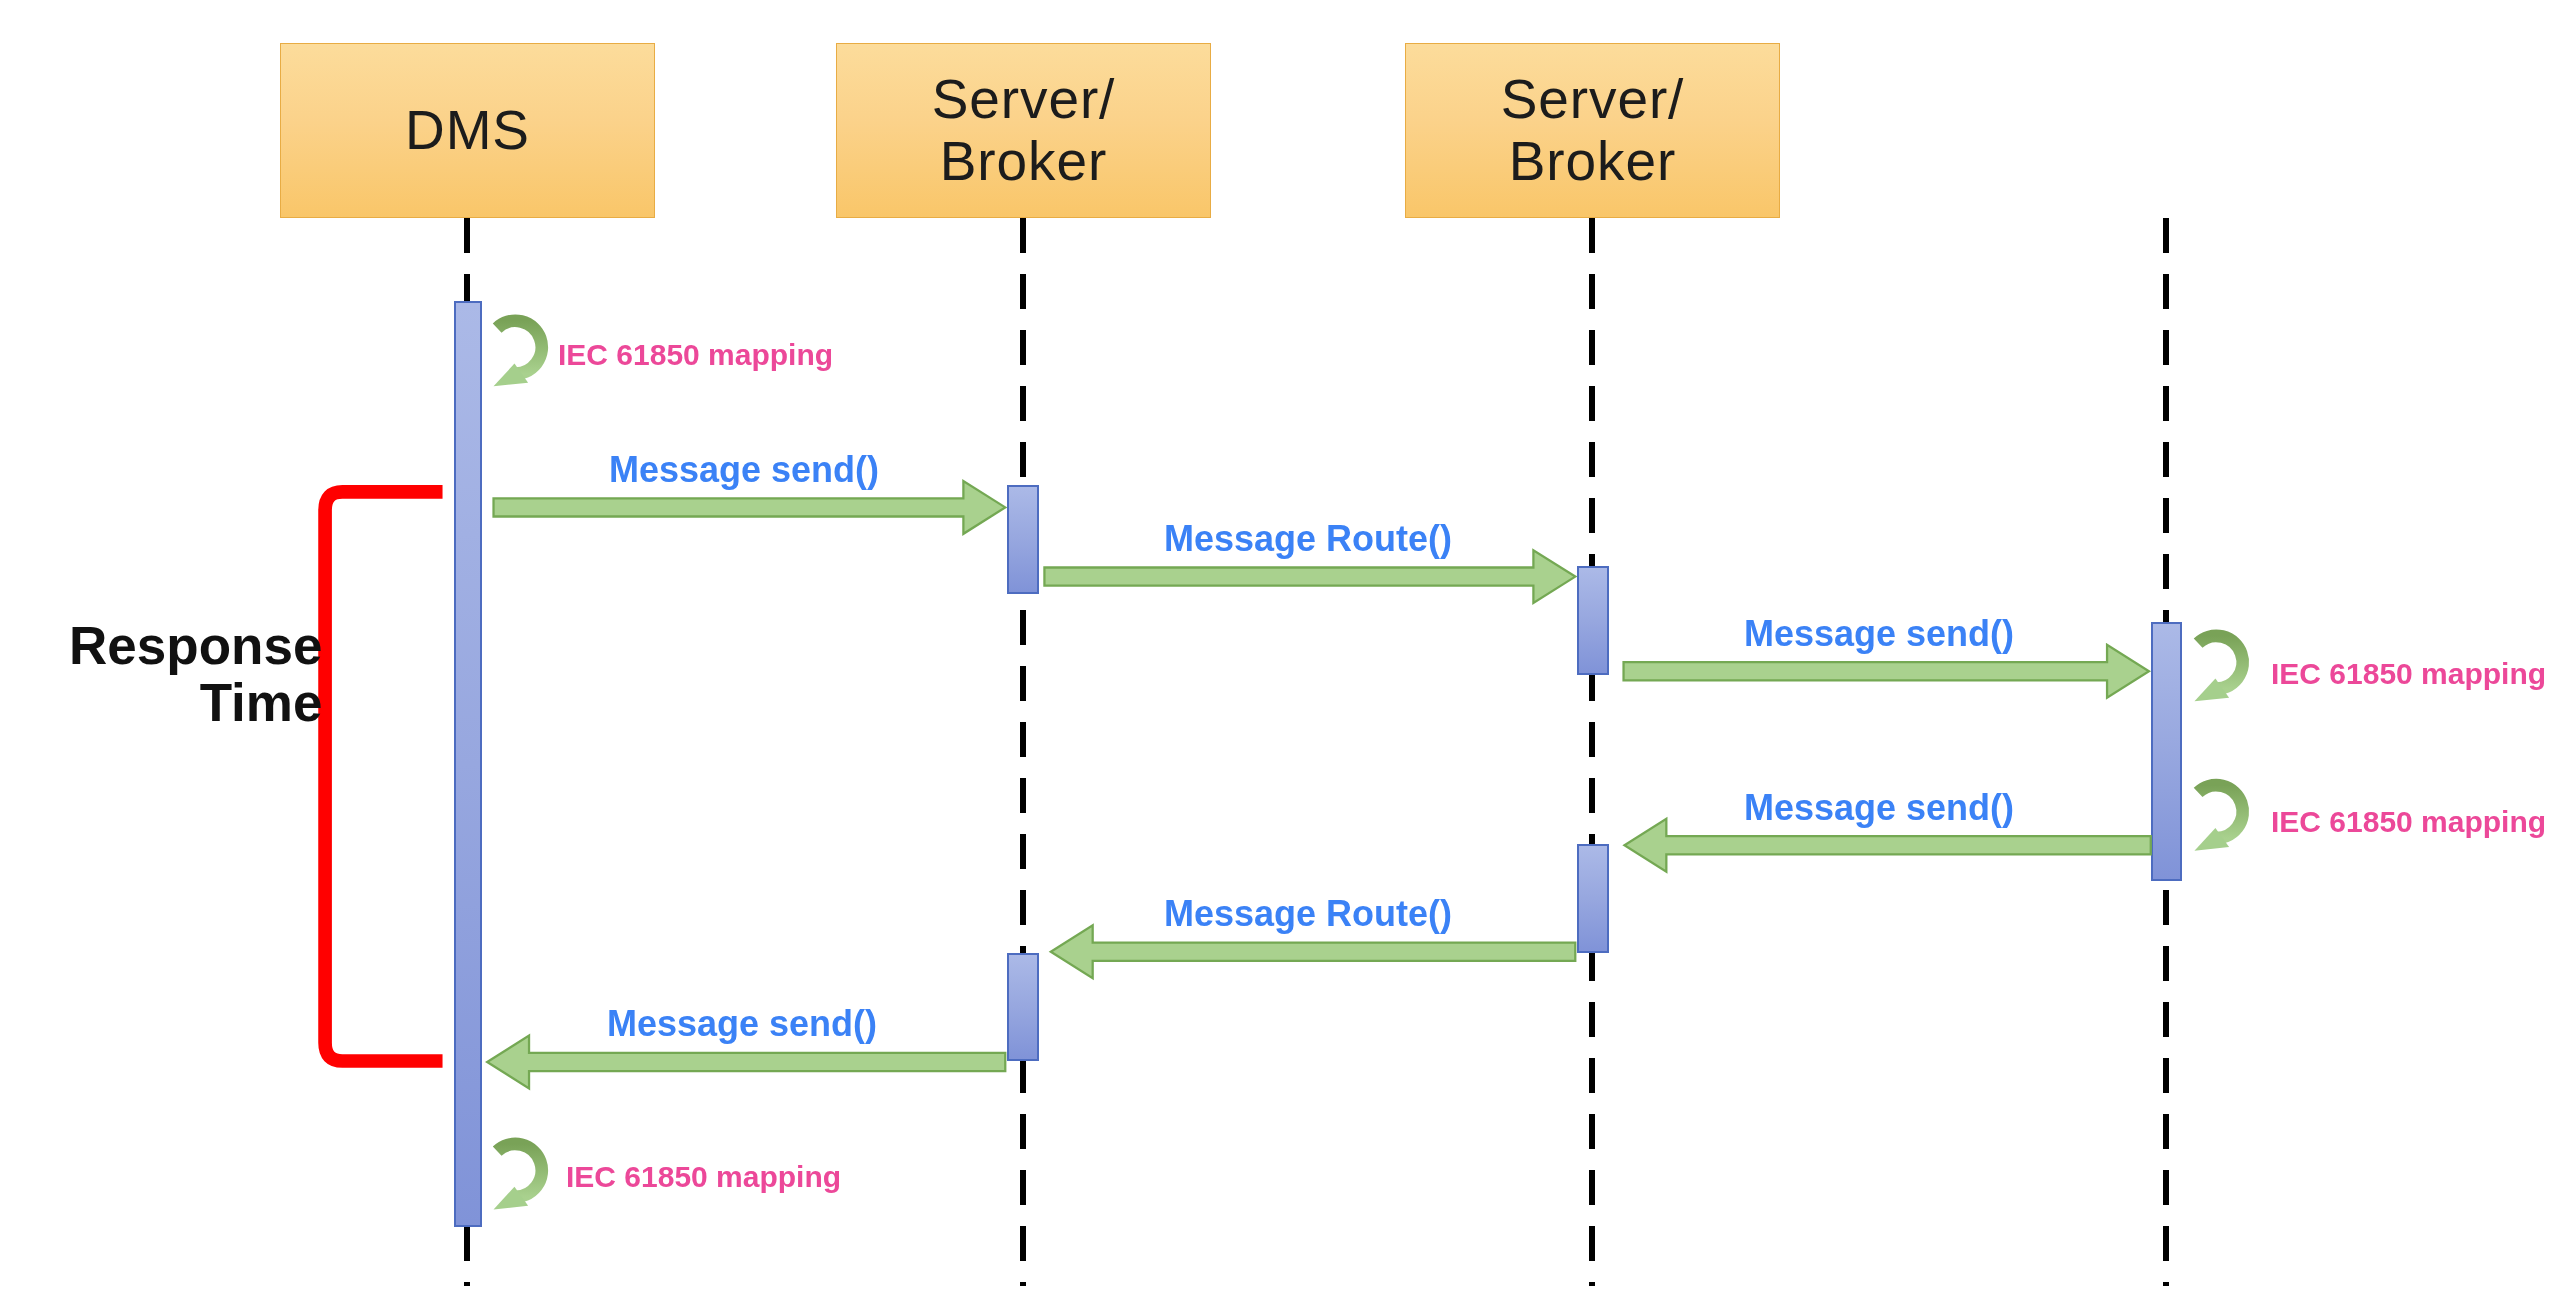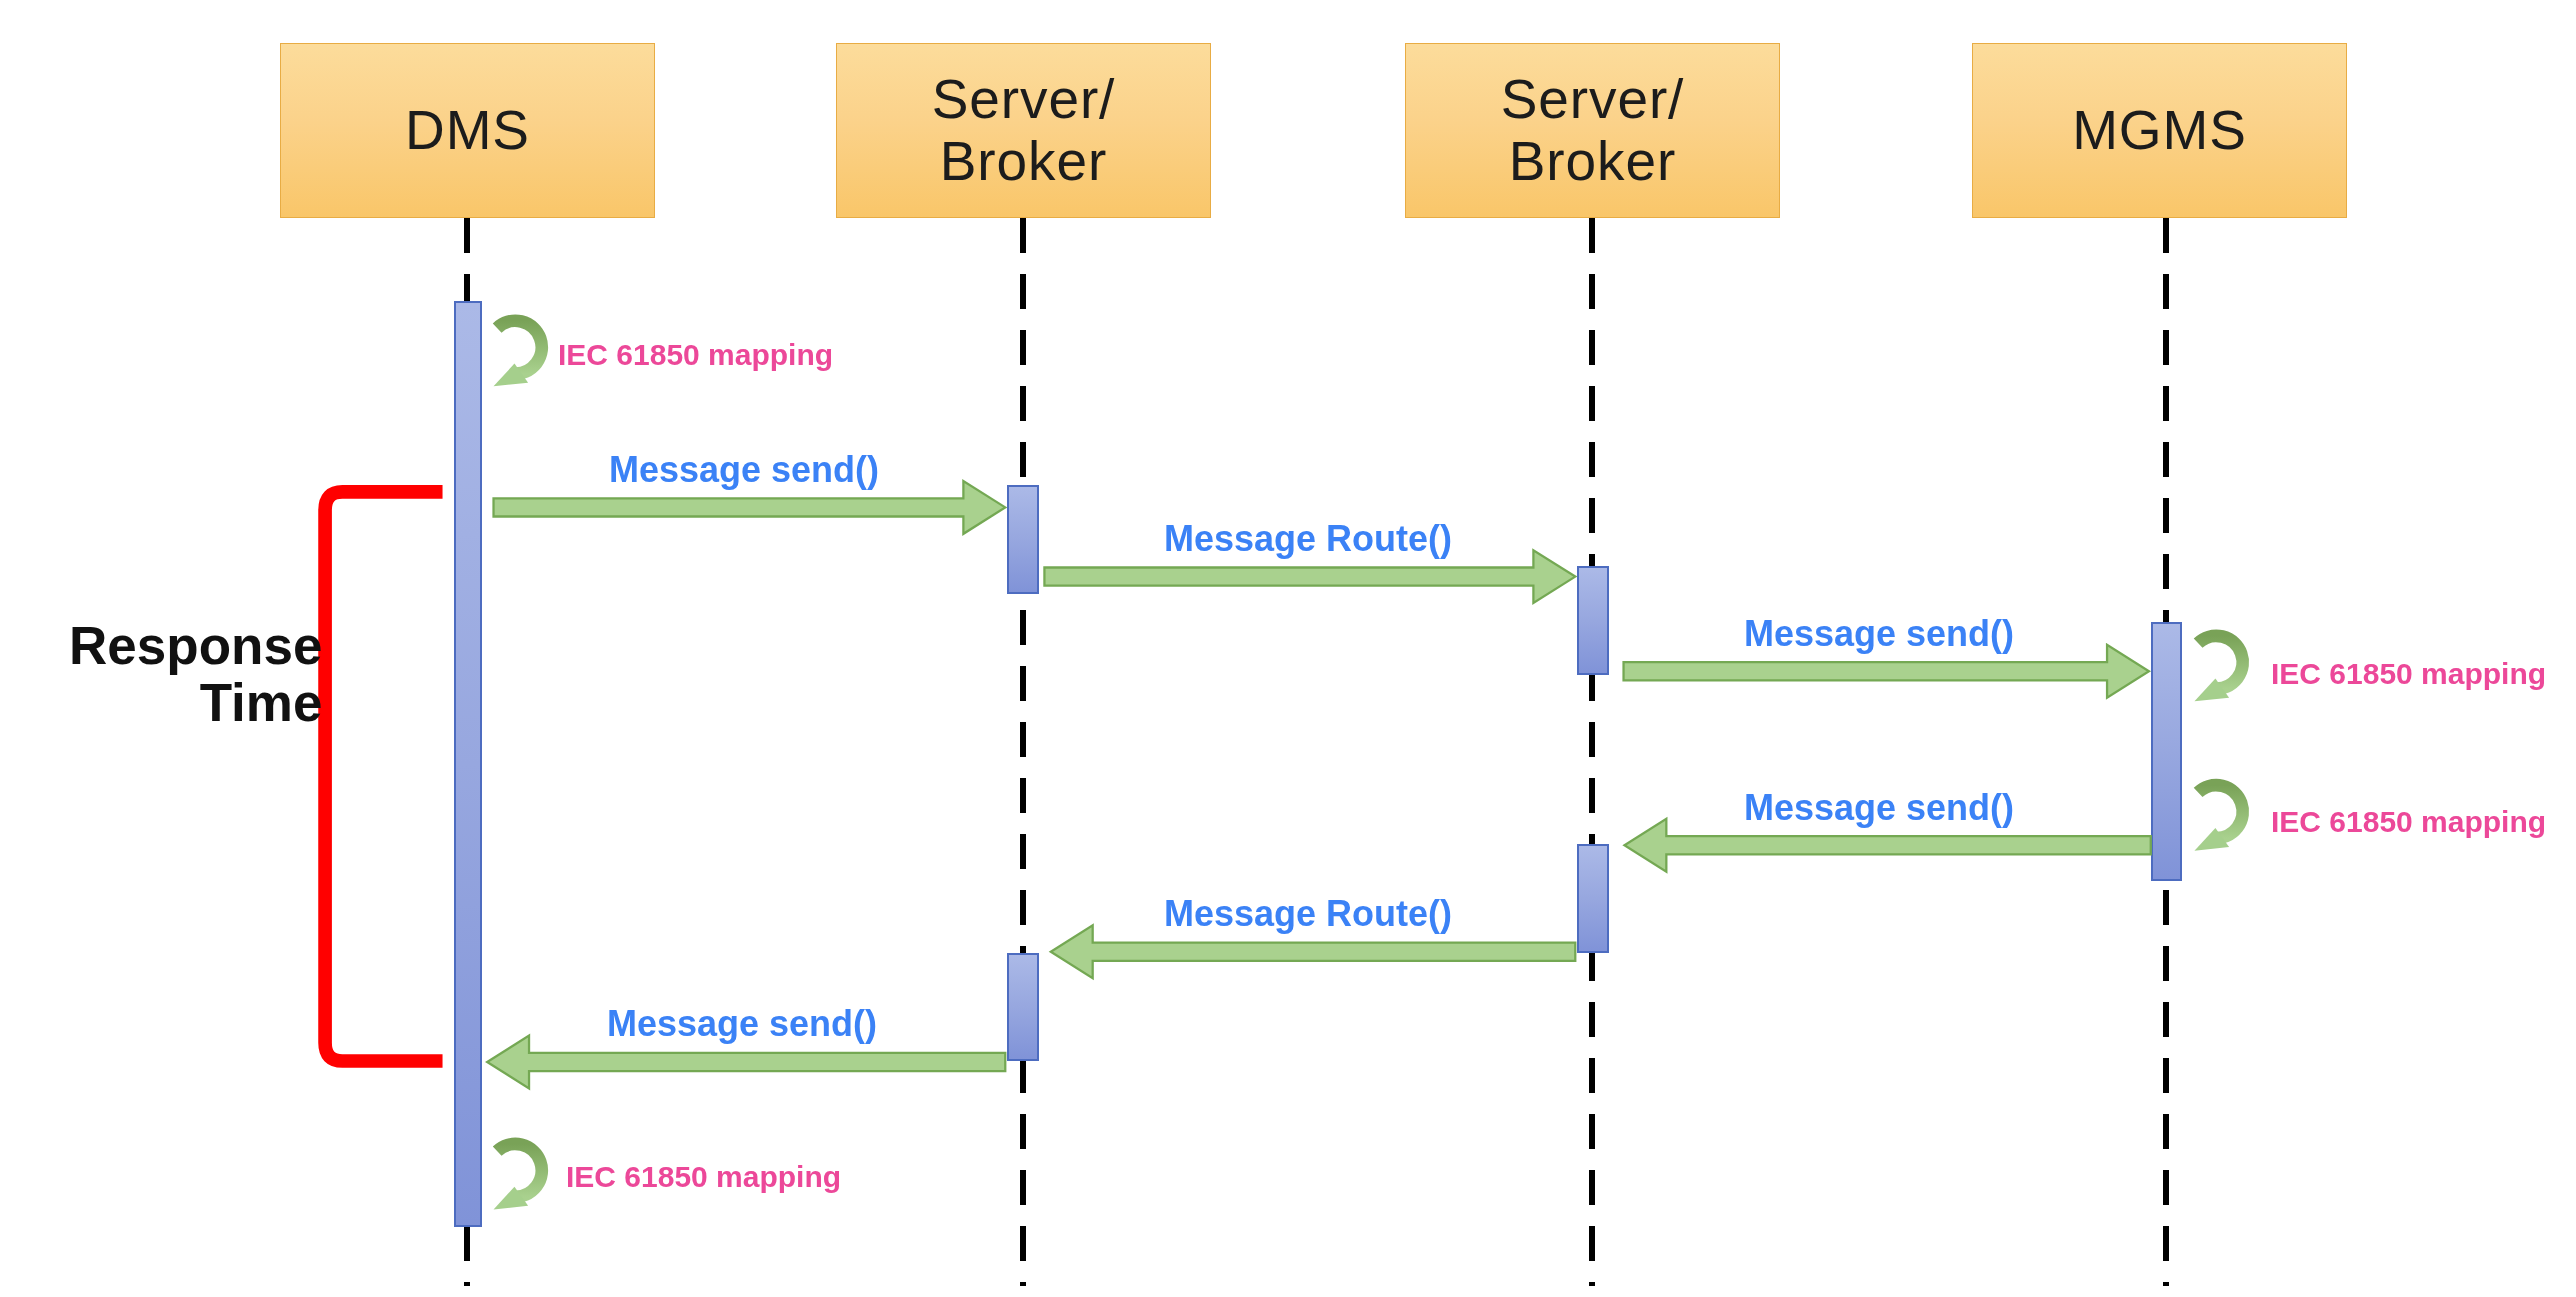--- a/index.html
+++ b/index.html
@@ -52,21 +52,20 @@
   <div class="lifeline" style="left:464px;"></div>
   <div class="lifeline" style="left:1020px;"></div>
   <div class="lifeline" style="left:1589px;"></div>
   <div class="lifeline" style="left:2163px;"></div>
 
   <div class="actor" style="left:280px;align-items:center;"><span>DMS</span></div>
   <div class="actor" style="left:836px;"><span>Server/
 Broker</span></div>
   <div class="actor" style="left:1405px;"><span>Server/
 Broker</span></div>
-  <div class="actor" style="left:1972px;"><span>MGMS</span></div>
 
   <div class="activation" style="left:454px;top:301px;width:28px;height:926px;"></div>
   <div class="activation" style="left:1007px;top:485px;width:32px;height:109px;"></div>
   <div class="activation" style="left:1007px;top:953px;width:32px;height:108px;"></div>
   <div class="activation" style="left:1577px;top:566px;width:32px;height:109px;"></div>
   <div class="activation" style="left:1577px;top:844px;width:32px;height:109px;"></div>
   <div class="activation" style="left:2151px;top:622px;width:31px;height:259px;"></div>
 
   <svg id="overlay" width="2576" height="1298" viewBox="0 0 2829 1425">
     <defs>

